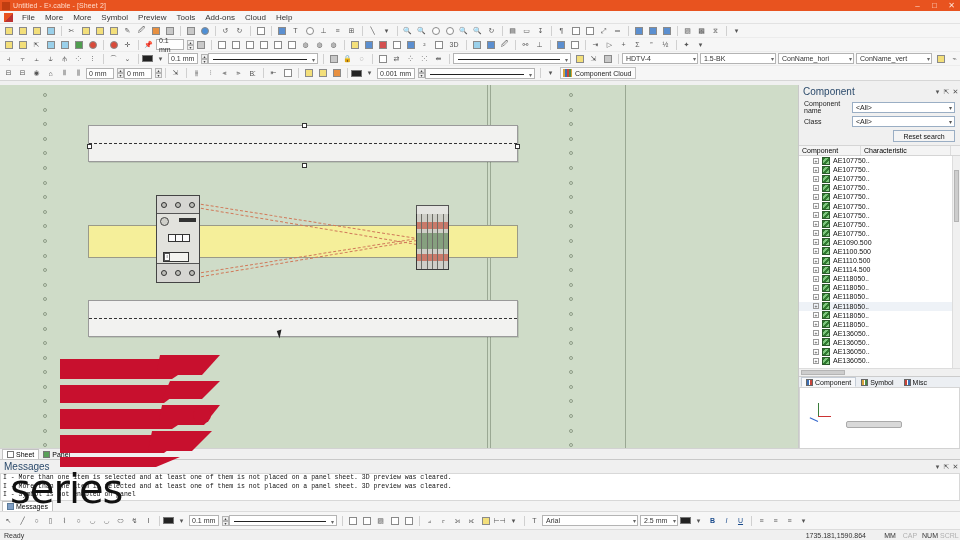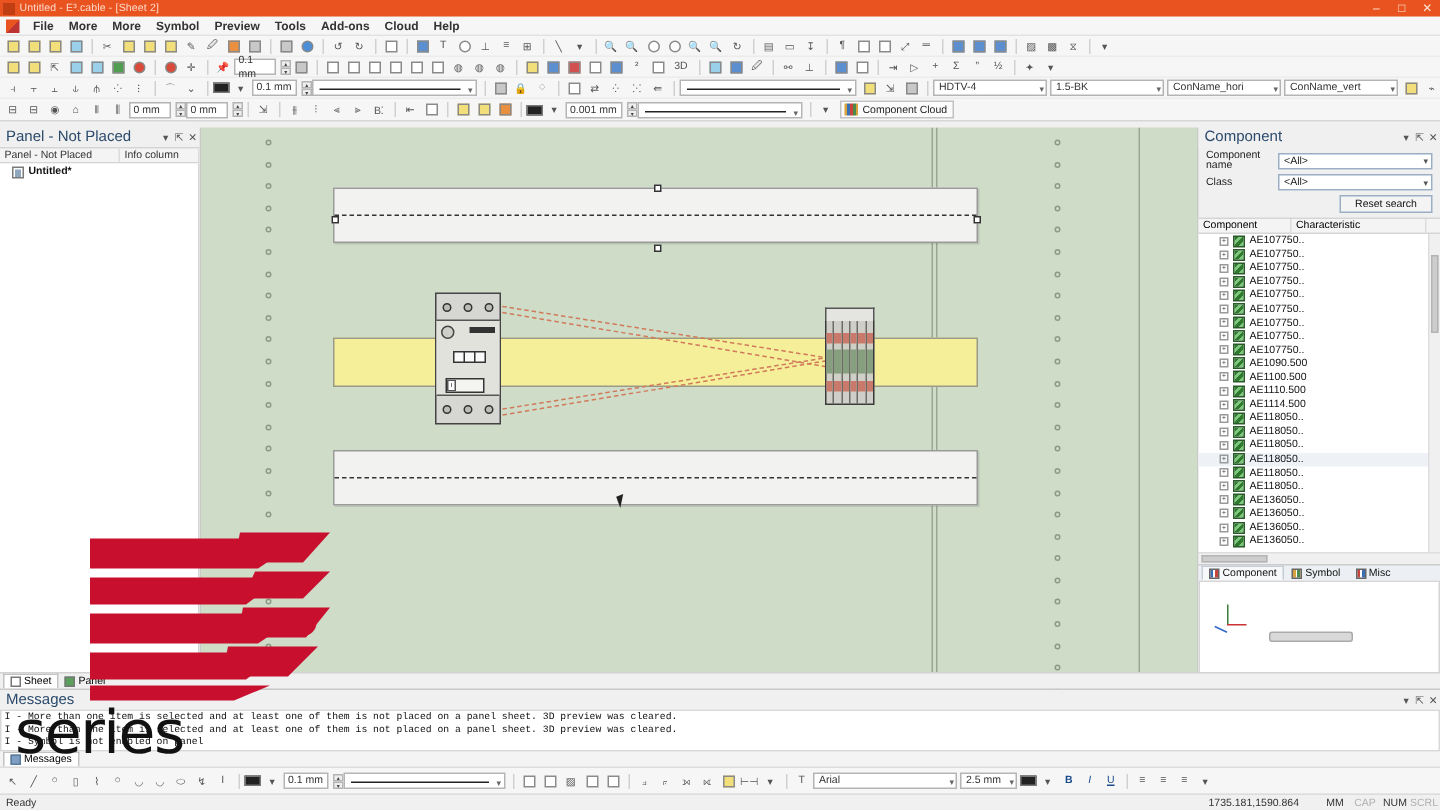--- a/index.html
+++ b/index.html
@@ -31,21 +31,21 @@
   
   .menubar {
     height: 13px; background: #f6f6f6; border-bottom: 1px solid #e2e2e2;
     display: flex; align-items: center; padding-left: 2px;
   }
   .menubar .app-icon {
     width: 9px; height: 9px; margin: 0 4px 0 2px;
     background: linear-gradient(135deg,#e8531f 50%,#b33 50%);
   }
   .menubar .mi {
-    padding: 0 5px; font-size: 8px; color: #333; line-height: 13px; cursor: default; font-weight: bold;
+    padding: 0 5px; font-size: 8px; color: #333; line-height: 13px; cursor: default;
   }
 
   
   .toolbars { background: #f6f6f6; border-bottom: 1px solid #d6d6d6; }
   .tbrow {
     height: 14px; display: flex; align-items: center;
     border-bottom: 1px solid #ececec; padding-left: 2px;
   }
   .tbtn {
     width: 13px; height: 12px; margin-right: 1px; border-radius: 2px;
@@ -594,38 +594,20 @@
       <div class="tbtn">▾</div>
       <div class="cloudbtn">
         <div class="ci"></div>
         <span>Component Cloud</span>
       </div>
     </div>
   </div>
 
   <div class="workarea">
 
-    <div class="leftdock">
-      <div class="dockhdr">
-        <div class="t">Panel - Not Placed</div>
-        <div class="b">▾</div>
-        <div class="b">⇱</div>
-        <div class="b">✕</div>
-      </div>
-      <div class="listhdr">
-        <div style="width:80px">Panel - Not Placed</div>
-        <div style="flex:1">Info column</div>
-      </div>
-      <div class="treebody">
-        <div class="treerow">
-          <div class="ic"></div>
-          <span>Untitled*</span>
-        </div>
-      </div>
-    </div>
 
     <div class="canvaswrap">
       <div class="canvas-inner">
 
         <div class="holecol" style="left:40px;padding-top:8px">
             <div class="hole"></div>
             <div class="hole"></div>
             <div class="hole"></div>
             <div class="hole"></div>
             <div class="hole"></div>

